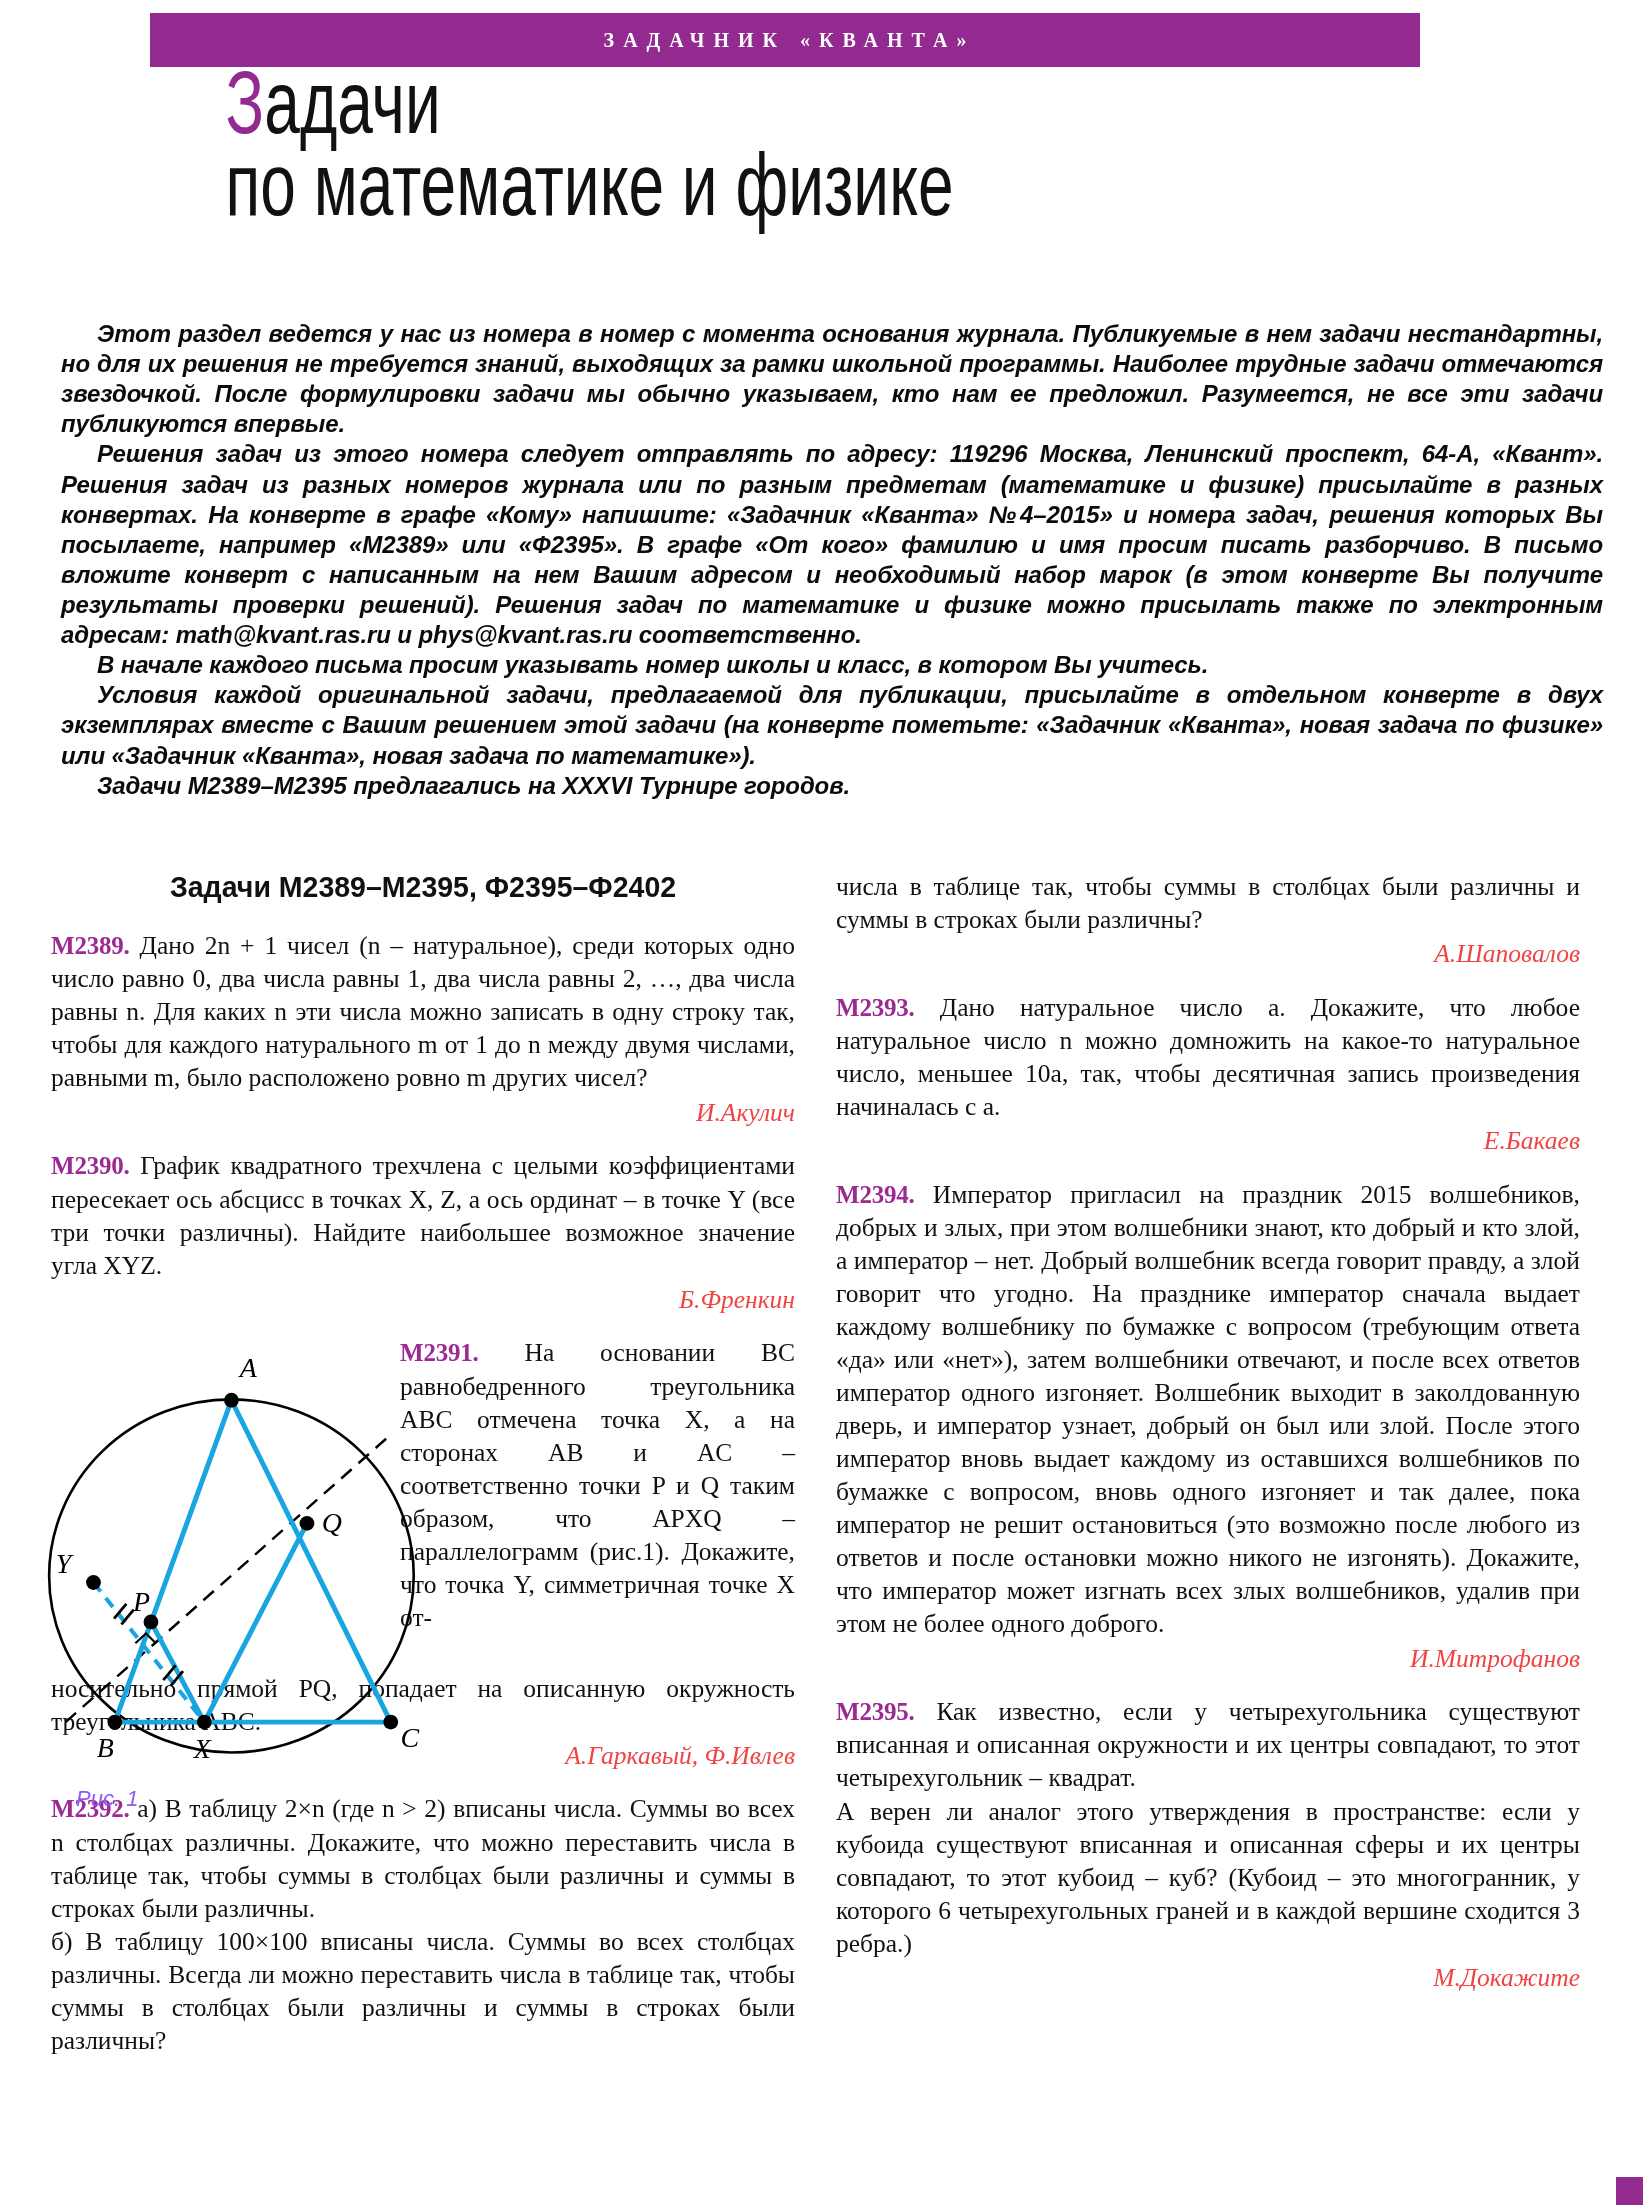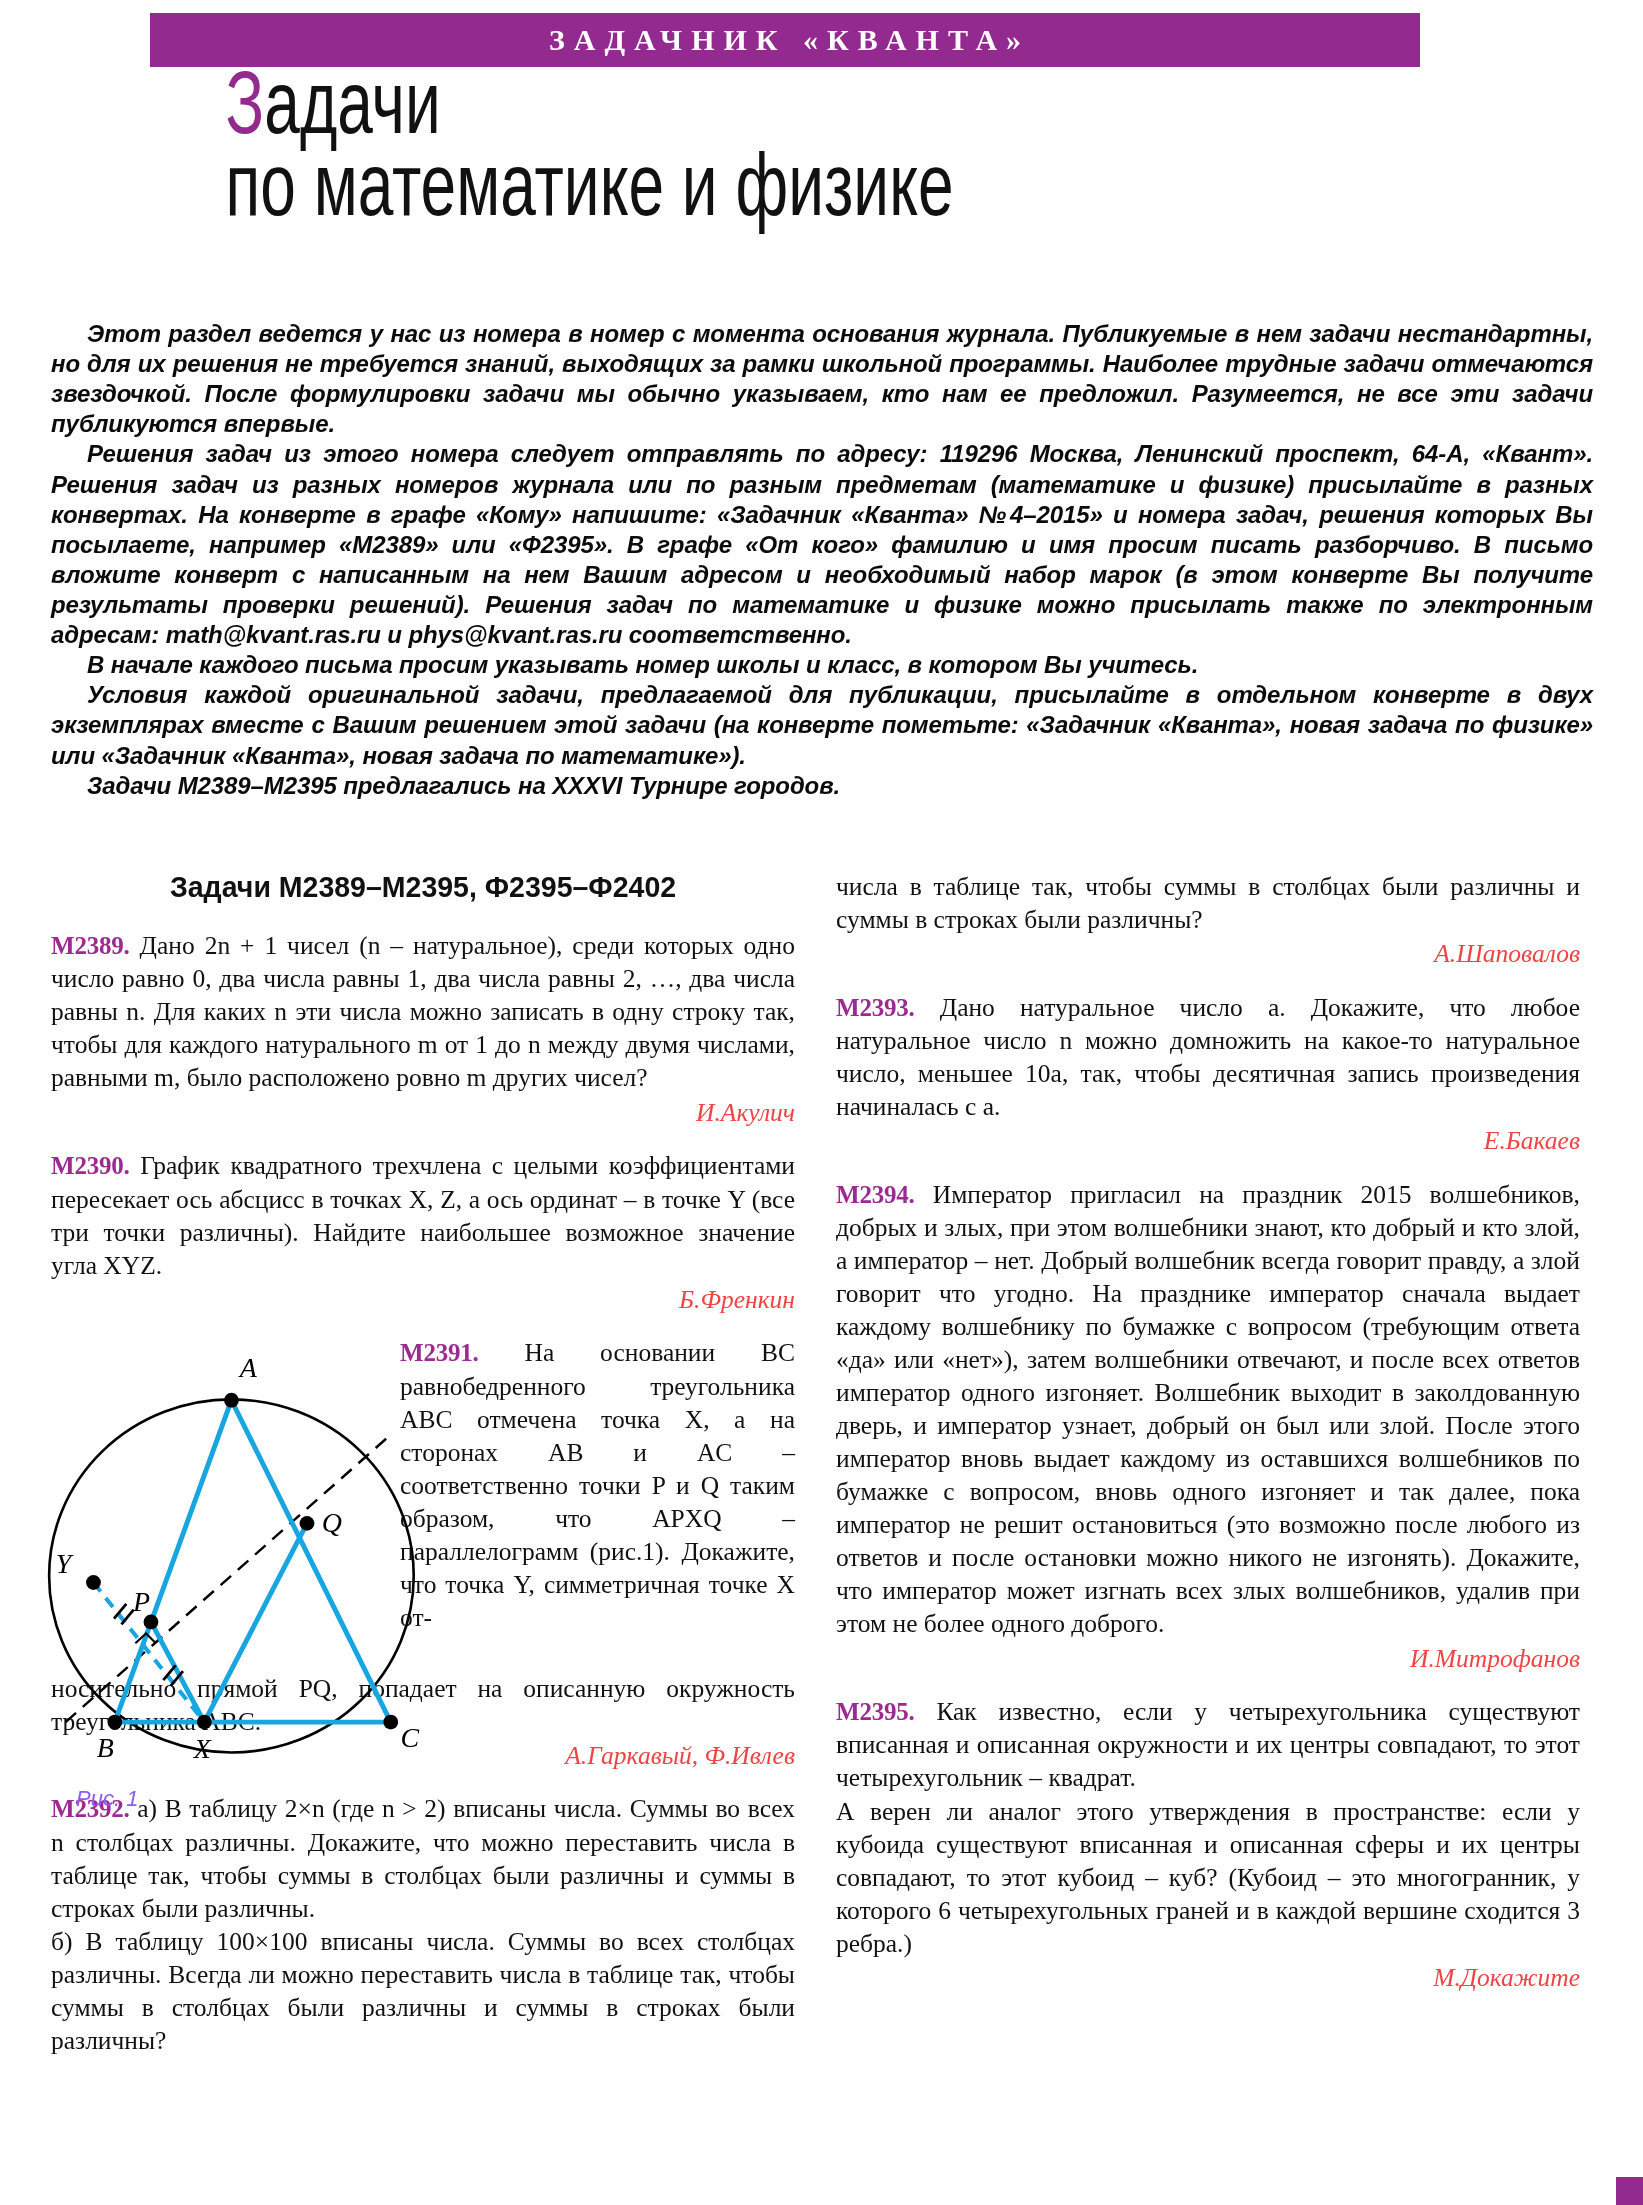--- a/index.html
+++ b/index.html
@@ -12,21 +12,21 @@
   }
   
   #banner{
     position:absolute;left:150px;top:13px;width:1270px;height:54px;
     background:#932a90;
   }
   #banner span{
     display:block;width:100%;text-align:center;
     color:#ffffff;
     font-family:"Liberation Serif", serif;
-    font-size:30px;font-weight:700;letter-spacing:9px;
+    font-size:20px;font-weight:700;letter-spacing:9px;
     line-height:54px;
     text-indent:9px;
   }
   
   #title{
     position:absolute;left:0;top:59px;width:1611px;
     text-align:left;
   }
   .title-line{
     font-family:"Liberation Sans Narrow","Liberation Sans", sans-serif;
@@ -36,21 +36,21 @@
     transform:scaleX(0.72);
     transform-origin:center center;
     white-space:nowrap;
   }
   #title-line1{font-size:89px;}
   #title-line2{font-size:89px;margin-top:-5px;}
   .pl{color:#932a90;}
 
   
   #intro{
-    position:absolute;left:51px;top:319px;width:1542px;
+    position:absolute;left:61px;top:319px;width:1542px;
     font-family:"Liberation Sans Narrow","Liberation Sans", sans-serif;
     font-weight:700;font-style:italic;
     font-size:24px;line-height:1.255;
     text-align:justify;
     color:#0b0b0b;
     letter-spacing:-0.1px;
   }
   #intro p{margin:0;text-indent:36px;}
 
   

